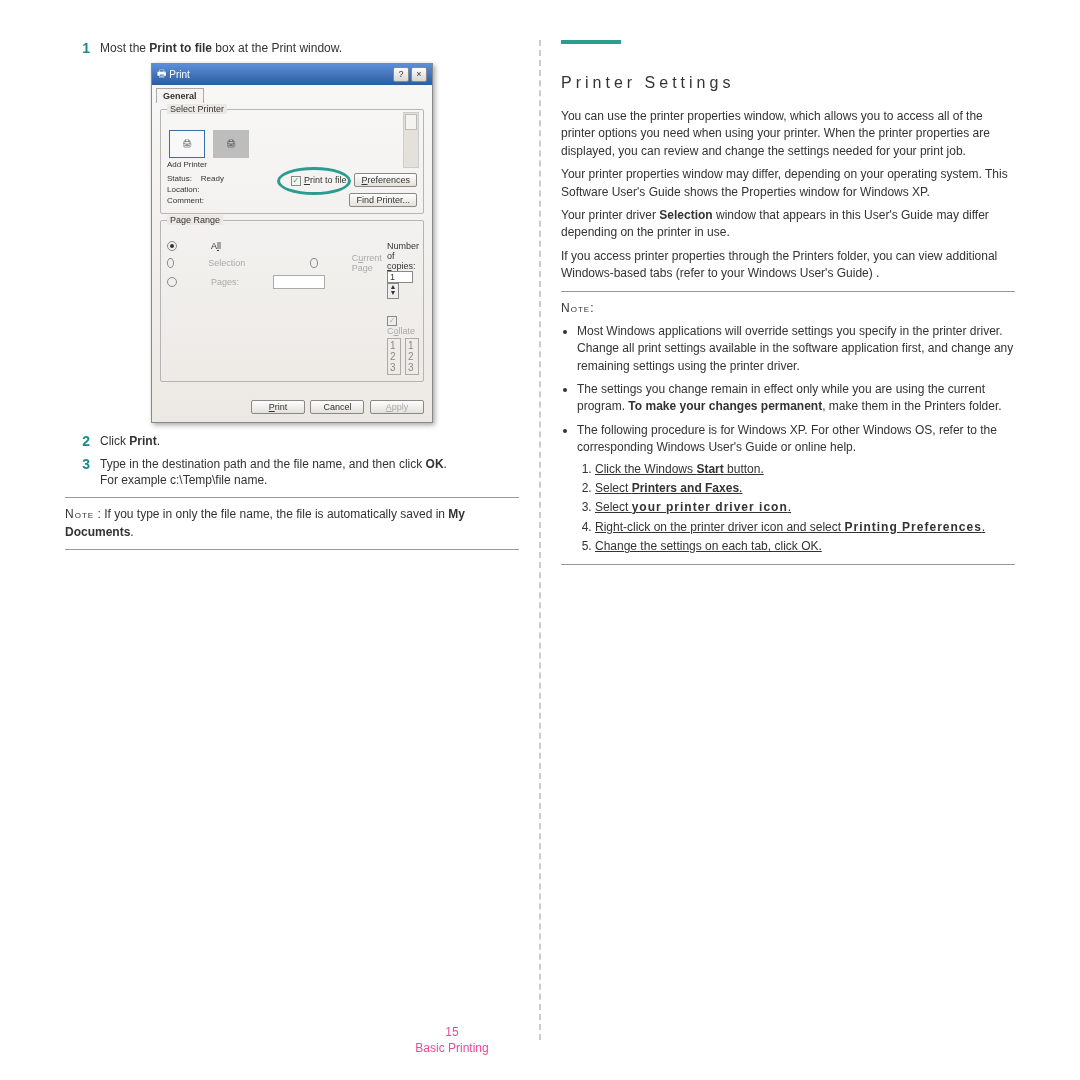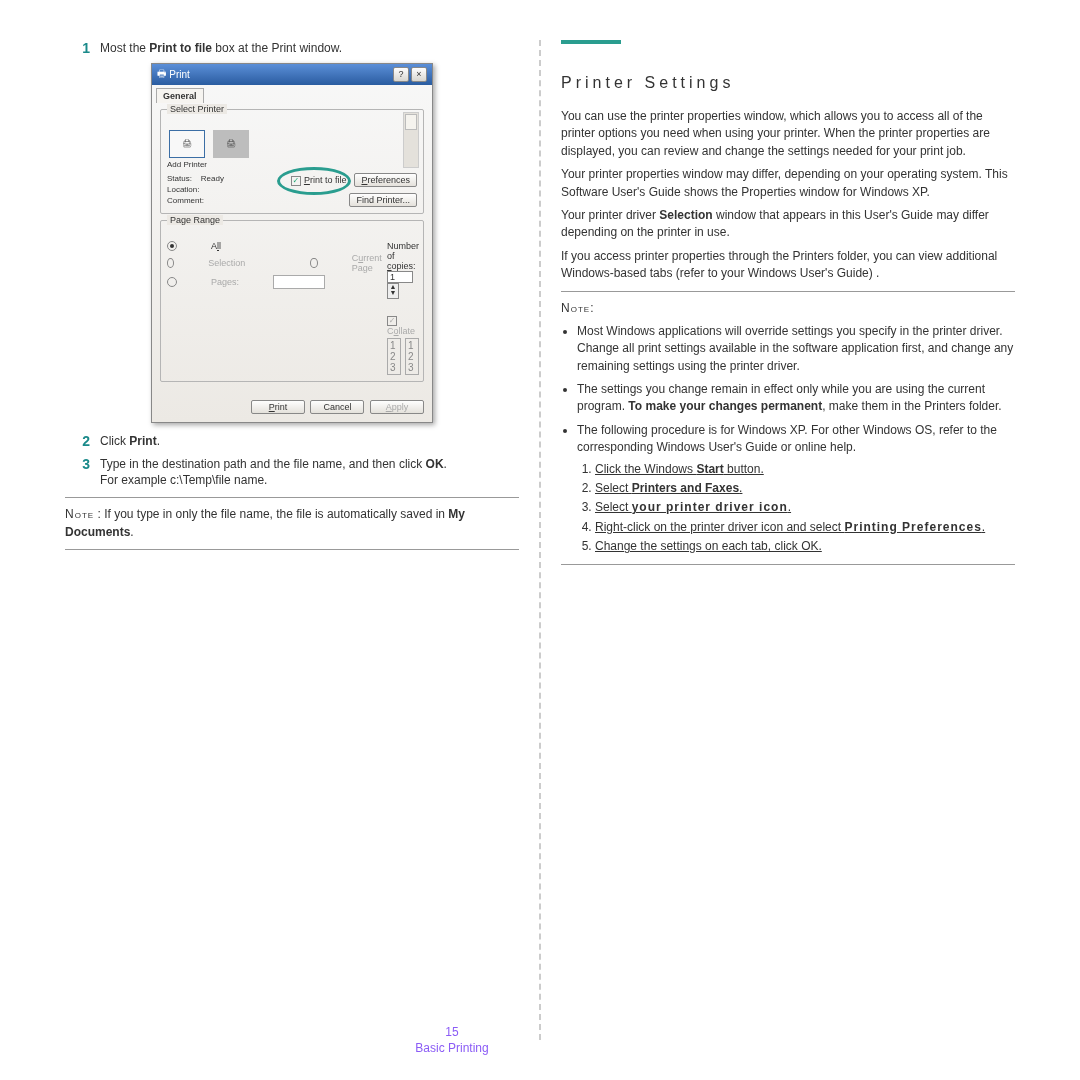--- a/index.html
+++ b/index.html
@@ -205,21 +205,21 @@
 ol.sub { margin:4px 0 0 18px; padding:0;text-decoration:underline; }
 ol.sub li { margin-bottom:2px; line-height:1.45;}
 
 .footer {
   position: absolute;
   bottom: 25px;
   left: 0;
   width: 904px;
   text-align: center;
   font-size: 12px;
-  color: #8b5cf6;
+  color: #ec4899;
 }
 .footer .pnum { display:block; margin-bottom:2px;}
 </style>
 </head>
 <body>
 
 <div class="page">
   <div class="col">
 
     <div class="step">

